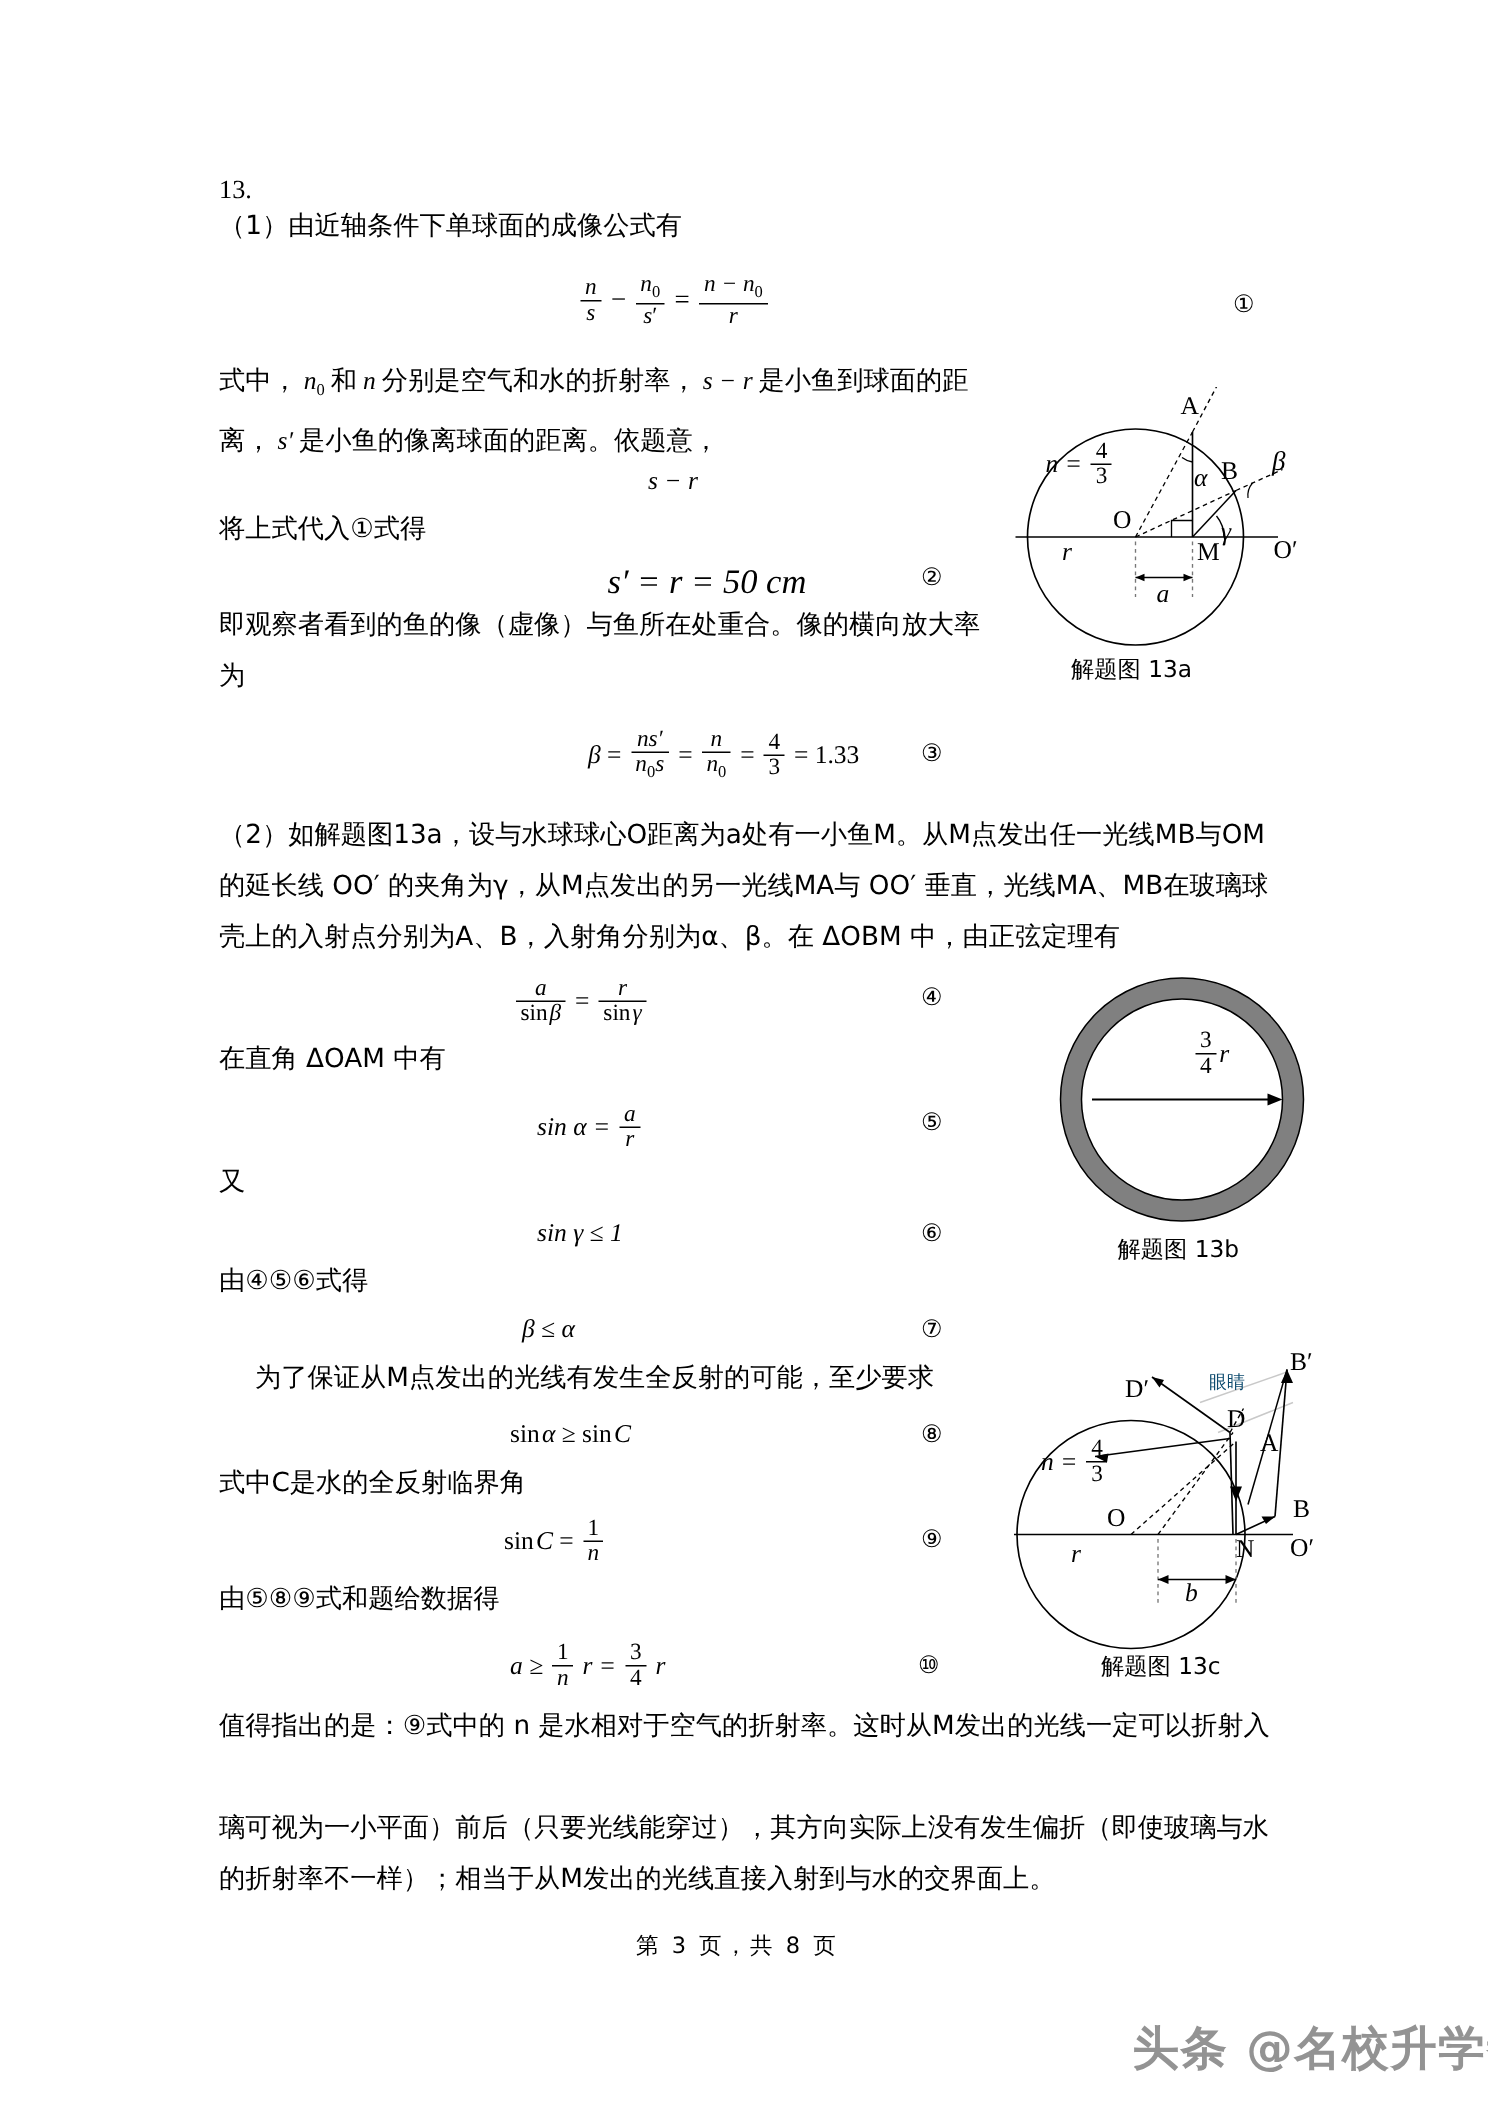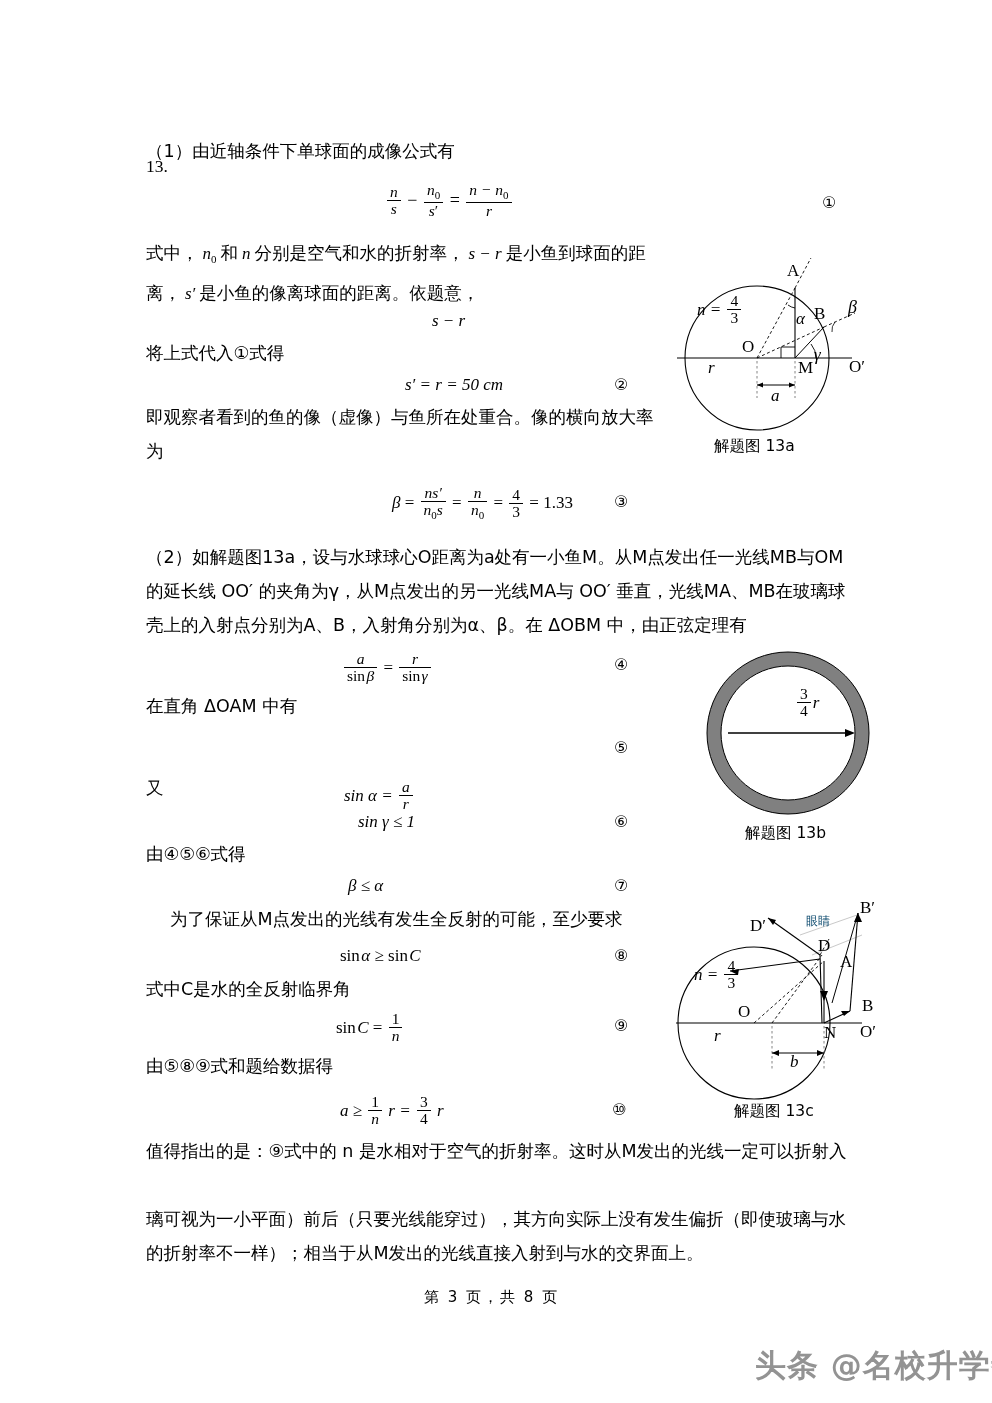--- a/index.html
+++ b/index.html
@@ -98,21 +98,21 @@
     letter-spacing: 1px;
   }
   svg { display: block; }
   .fig { position: absolute; }
 </style>
 </head>
 <body>
 
 <div class="page">
 
-  <div class="txt" style="left:146px; top:118px;margin-top:40px;">13.</div>
+  <div class="txt" style="left:146px; top:118px;">13.</div>
 
   <div class="txt cjk" style="left:146px; top:143px;">（1）由近轴条件下单球面的成像公式有</div>
 
   <div class="eqline math" style="left:385px; top:183px; font-size:18px;">
     <span class="frac">
       <span class="num">n</span>
       <span class="den">s</span>
     </span>
     <span class="upr">−</span>
     <span class="frac">
@@ -140,21 +140,21 @@
   <div class="eqline" style="left:146px; top:281px;">
     <span class="cjk">离，</span>
     <span class="math">s′</span>
     <span class="cjk">是小鱼的像离球面的距离。依题意，</span>
   </div>
 
   <div class="eqline math" style="left:432px; top:311px; font-size:17px;">s − r</div>
 
   <div class="txt cjk" style="left:146px; top:345px;">将上式代入①式得</div>
 
-  <div class="eqline math" style="left:405px; top:375px; font-size:17px;text-align:right;">s′ = r = 50 cm</div>
+  <div class="eqline math" style="left:405px; top:375px; font-size:23px;text-align:right;">s′ = r = 50 cm</div>
   <div class="eqno" style="left:614px; top:375px;">②</div>
 
   <div class="txt cjk" style="left:146px; top:409px;">即观察者看到的鱼的像（虚像）与鱼所在处重合。像的横向放大率</div>
   <div class="txt cjk" style="left:146px; top:443px;">为</div>
 
   <div class="eqline math" style="left:392px; top:486px; font-size:17px;">
     <span>β</span>
     <span class="upr">=</span>
     <span class="frac">
       <span class="num">ns′</span>
@@ -241,21 +241,21 @@
     <span class="upr">=</span>
     <span class="frac">
       <span class="num">r</span>
       <span class="den"><span class="upr">sin </span><span style="font-style:italic">γ</span></span>
     </span>
   </div>
   <div class="eqno" style="left:614px; top:655px;">④</div>
 
   <div class="txt cjk" style="left:146px; top:698px;">在直角 ΔOAM 中有</div>
 
-  <div class="eqline math" style="left:344px; top:736px; font-size:17px;margin-top:44px;">
+  <div class="eqline math" style="left:358px; top:736px; font-size:17px;">
     <span>sin α =</span>
     <span class="frac">
       <span class="num">a</span>
       <span class="den">r</span>
     </span>
   </div>
   <div class="eqno" style="left:614px; top:738px;">⑤</div>
 
   <div class="txt cjk" style="left:146px; top:780px;">又</div>
 

